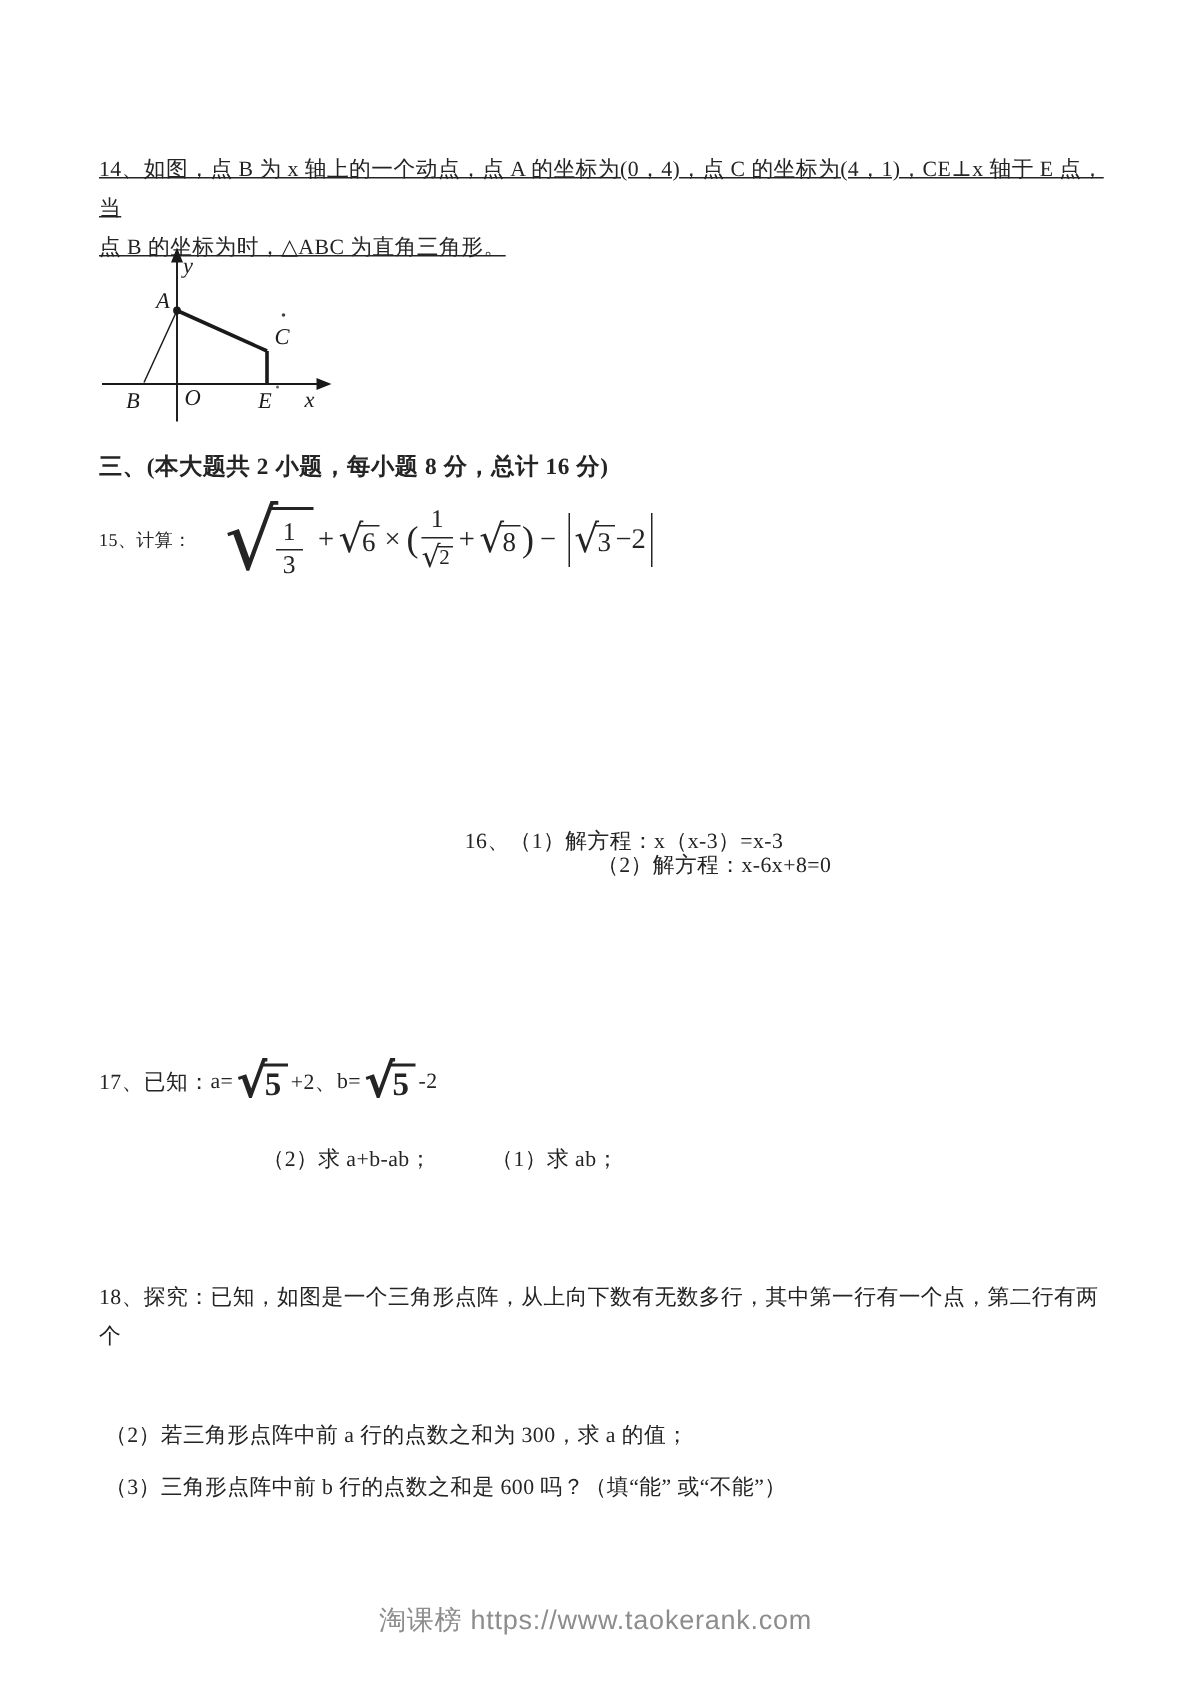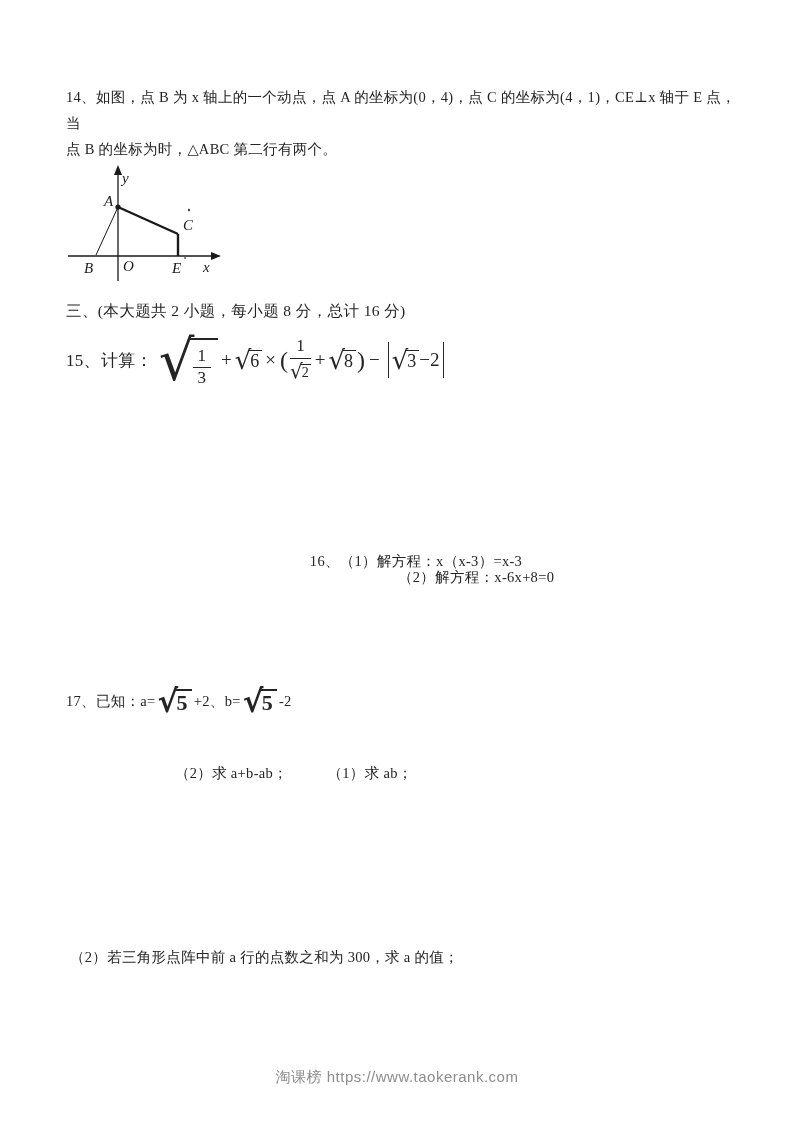--- a/index.html
+++ b/index.html
@@ -2,37 +2,37 @@
 <html><head>
 <meta charset="utf-8">
 <style>
   html,body{margin:0;padding:0;background:#ffffff;}
   #page{
     position:relative;width:794px;height:1123px;margin:0 auto;background:#ffffff;
     font-family:"Liberation Serif","DejaVu Serif",serif;color:#242424;overflow:hidden;
   }
   .abs-block{position:absolute;}
   .body-text{font-size:14.5px;line-height:26px;letter-spacing:0.3px;}
-  .heading{font-size:15.5px;font-weight:normal;letter-spacing:0.4px;}
+  .heading{font-size:15.5px;font-weight:bold;letter-spacing:0.4px;}
 
   
-  .p14{left:66px;top:84px;width:670px;}
+  .p14{left:66px;top:100px;width:670px;text-decoration:underline;}
 
   
   .figure{left:66px;top:163px;width:170px;height:132px;}
   .figure svg{position:absolute;left:0;top:0;}
   .fig-label{position:absolute;font-style:italic;font-size:15px;color:#1c1c1c;line-height:1;}
 
   
   .sec3{left:66px;top:301px;}
   .sec4{left:66px;top:679px;}
 
   
   .p15{left:66px;top:330px;height:60px;display:flex;align-items:center;}
-  .p15 .m-label{font-size:17px;letter-spacing:0.3px;margin-right:6px;}
+  .p15 .m-label{font-size:12px;letter-spacing:0.3px;margin-right:22px;}
   .formula{display:inline-flex;align-items:center;font-size:19px;}
   .op{margin:0 3px;font-size:19px;}
   .paren{font-size:24px;font-weight:400;margin:0 1px;}
 
   .rad{display:inline-flex;align-items:flex-start;}
   .rad-sign{font-family:"DejaVu Sans",sans-serif;display:inline-block;line-height:1;}
   .rad-md .rad-sign{font-size:26px;}
   .rad-md .rad-body{border-top:1.6px solid #242424;margin-left:-3px;margin-top:3px;padding:1px 3px 0 2px;font-size:18px;line-height:19px;}
   .rad-sm .rad-sign{font-size:20px;}
   .rad-sm .rad-body{border-top:1.4px solid #242424;margin-left:-2px;margin-top:2.5px;padding:0 2px 0 1px;font-size:14px;line-height:15px;}
@@ -48,45 +48,45 @@
 
   .abs-group{display:inline-flex;align-items:center;margin-left:2px;}
   .vbar{width:0;border-left:1.7px solid #242424;height:36px;display:inline-block;margin:0 3px;}
   .num{font-size:19px;}
 
   
   .p16{left:66px;top:548px;width:700px;text-align:center;}
   .p16 .part2{position:absolute;left:332px;top:16px;}
 
   
-  .p17{left:66px;top:682px;height:38px;display:flex;align-items:center;font-size:14.5px;letter-spacing:0.3px;text-align:center;}
+  .p17{left:66px;top:702px;height:38px;display:flex;align-items:center;font-size:14.5px;letter-spacing:0.3px;text-align:center;}
   .rad-17{margin:0 2px;}
   .rad-17 .rad-sign{font-size:31px;font-weight:bold;}
   .rad-17 .rad-body{border-top:2.2px solid #242424;margin-left:-4px;margin-top:3px;padding:0 4px 0 2px;font-size:22px;line-height:23px;font-weight:bold;}
   .p17subs{left:70px;top:760px;width:600px;text-align:center;}
   .p17subs .sub2{position:absolute;left:105px;top:0;}
 
   
   .p18{left:66px;top:852px;width:672px;}
   .p18s1{left:70px;top:909px;}
   .p18s2{left:70px;top:944px;text-align:center;}
   .p18s3{left:70px;top:979px;}
 
   
   .footer{left:0;top:1068px;width:794px;text-align:center;
-    font-family:"Liberation Sans","DejaVu Sans",sans-serif;font-size:15px;color:#8d8d8d;letter-spacing:0.5px;}
+    font-family:"Liberation Sans","DejaVu Sans",sans-serif;font-size:18px;color:#8d8d8d;letter-spacing:0.5px;}
 </style>
 </head>
 <body>
 
 <div id="page">
 
   <div class="abs-block p14 body-text">
     <div>14、如图，点 B 为 x 轴上的一个动点，点 A 的坐标为(0，4)，点 C 的坐标为(4，1)，CE⊥x 轴于 E 点，当</div>
-    <div>点 B 的坐标为时，△ABC 第二行有两个。</div>
+    <div>点 B 的坐标为时，△ABC 为直角三角形。</div>
   </div>
 
   <div class="abs-block figure">
     <svg width="170" height="132" viewBox="0 0 170 132">
 
       <line x1="2" y1="93" x2="147" y2="93" stroke="#1a1a1a" stroke-width="1.3"></line>
       <polygon points="155,93 145,89 145,97" fill="#1a1a1a"></polygon>
 
       <line x1="52" y1="10" x2="52" y2="118" stroke="#1a1a1a" stroke-width="1.3"></line>
       <polygon points="52,2 48,12 56,12" fill="#1a1a1a"></polygon>
@@ -180,18 +180,20 @@
       <span class="rad-body">5</span>
     </span>
     <span>-2</span>
   </div>
   <div class="abs-block p17subs body-text">
     <span class="sub1">（1）求 ab；</span>
     <span class="sub2">（2）求 a+b-ab；</span>
   </div>
 
   <div class="abs-block p18 body-text">
+    <div>18、探究：已知，如图是一个三角形点阵，从上向下数有无数多行，其中第一行有一个点，第二行有两个</div>
   </div>
   <div class="abs-block p18s2 body-text">（2）若三角形点阵中前 a 行的点数之和为 300，求 a 的值；</div>
+  <div class="abs-block p18s3 body-text">（3）三角形点阵中前 b 行的点数之和是 600 吗？（填“能” 或“不能”）</div>
 
   <div class="abs-block footer">淘课榜 https://www.taokerank.com</div>
 
 </div>
 
 </body></html>

